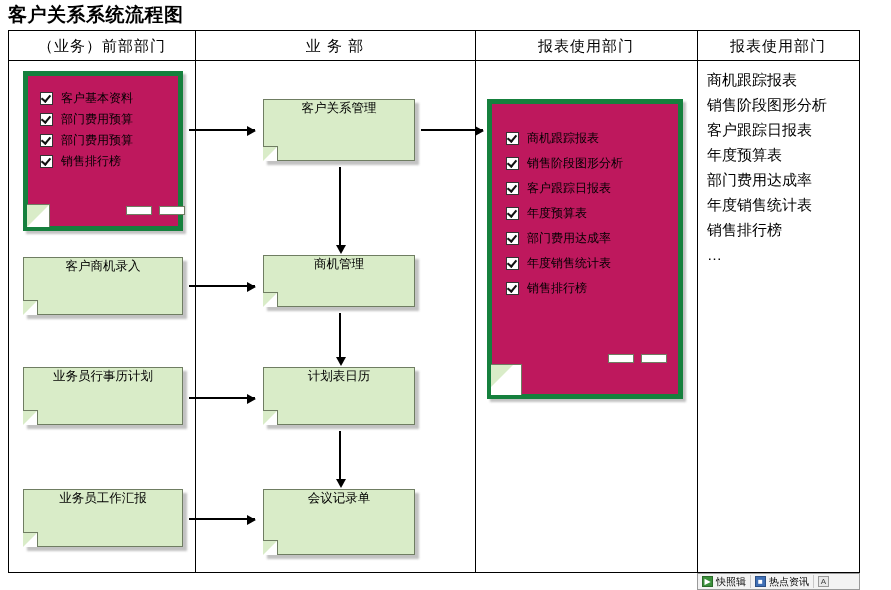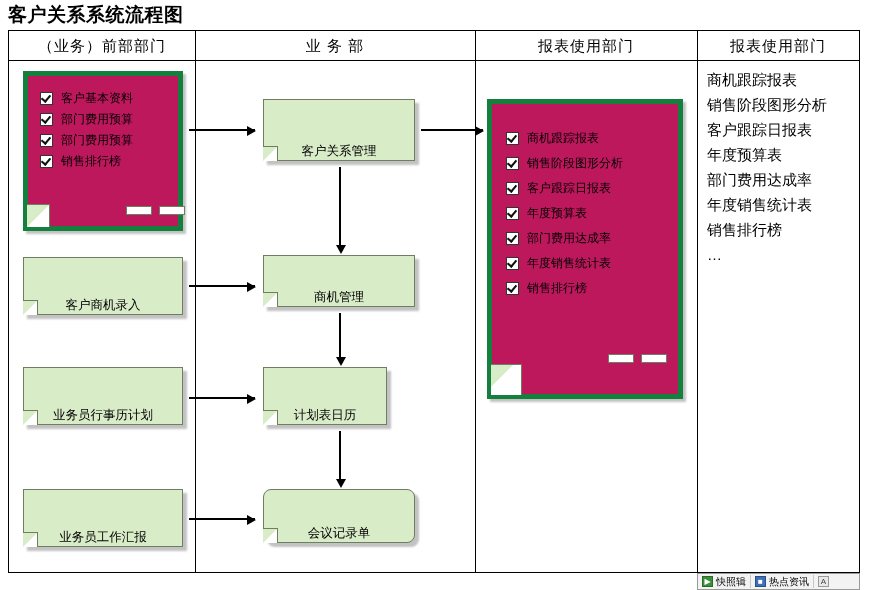--- a/index.html
+++ b/index.html
@@ -79,21 +79,21 @@
     border-bottom: 22px solid transparent;
   }
   
   .box {
     position: absolute;
     background: #d9ecc8;
     border: 1px solid #6f7d62;
     box-sizing: border-box;
     box-shadow: 4px 4px 2px rgba(120,120,120,0.45);
     display: flex;
-    align-items: flex-end;
+    align-items: flex-start;
     justify-content: center;
     font-size: 12.5px;
   }
   .box .corner {
     position: absolute;
     left: -1px;
     bottom: -1px;
     width: 14px;
     height: 14px;
     background: #ffffff;
@@ -298,25 +298,25 @@
   </div>
 
   <div class="box" style="left:254px;top:68px;width:152px;height:62px;">
     <div class="corner"></div>
     <span>客户关系管理</span>
   </div>
   <div class="box" style="left:254px;top:224px;width:152px;height:52px;">
     <div class="corner"></div>
     <span>商机管理</span>
   </div>
-  <div class="box" style="left:254px;top:336px;width:124px;height:58px;">
+  <div class="box" style="left:254px;top:336px;width:152px;height:58px;">
     <div class="corner"></div>
     <span>计划表日历</span>
   </div>
-  <div class="box" style="left:254px;top:458px;width:152px;height:54px;border-radius:8px;">
+  <div class="box" style="left:254px;top:458px;width:152px;height:66px;">
     <div class="corner"></div>
     <span>会议记录单</span>
   </div>
 
   <div class="arrow-h" style="left:180px;top:98px;width:66px;"></div>
   <div class="arrow-h" style="left:180px;top:254px;width:66px;"></div>
   <div class="arrow-h" style="left:180px;top:366px;width:66px;"></div>
   <div class="arrow-h" style="left:180px;top:487px;width:66px;"></div>
 
   <div class="arrow-v" style="left:330px;top:136px;height:78px;"></div>

